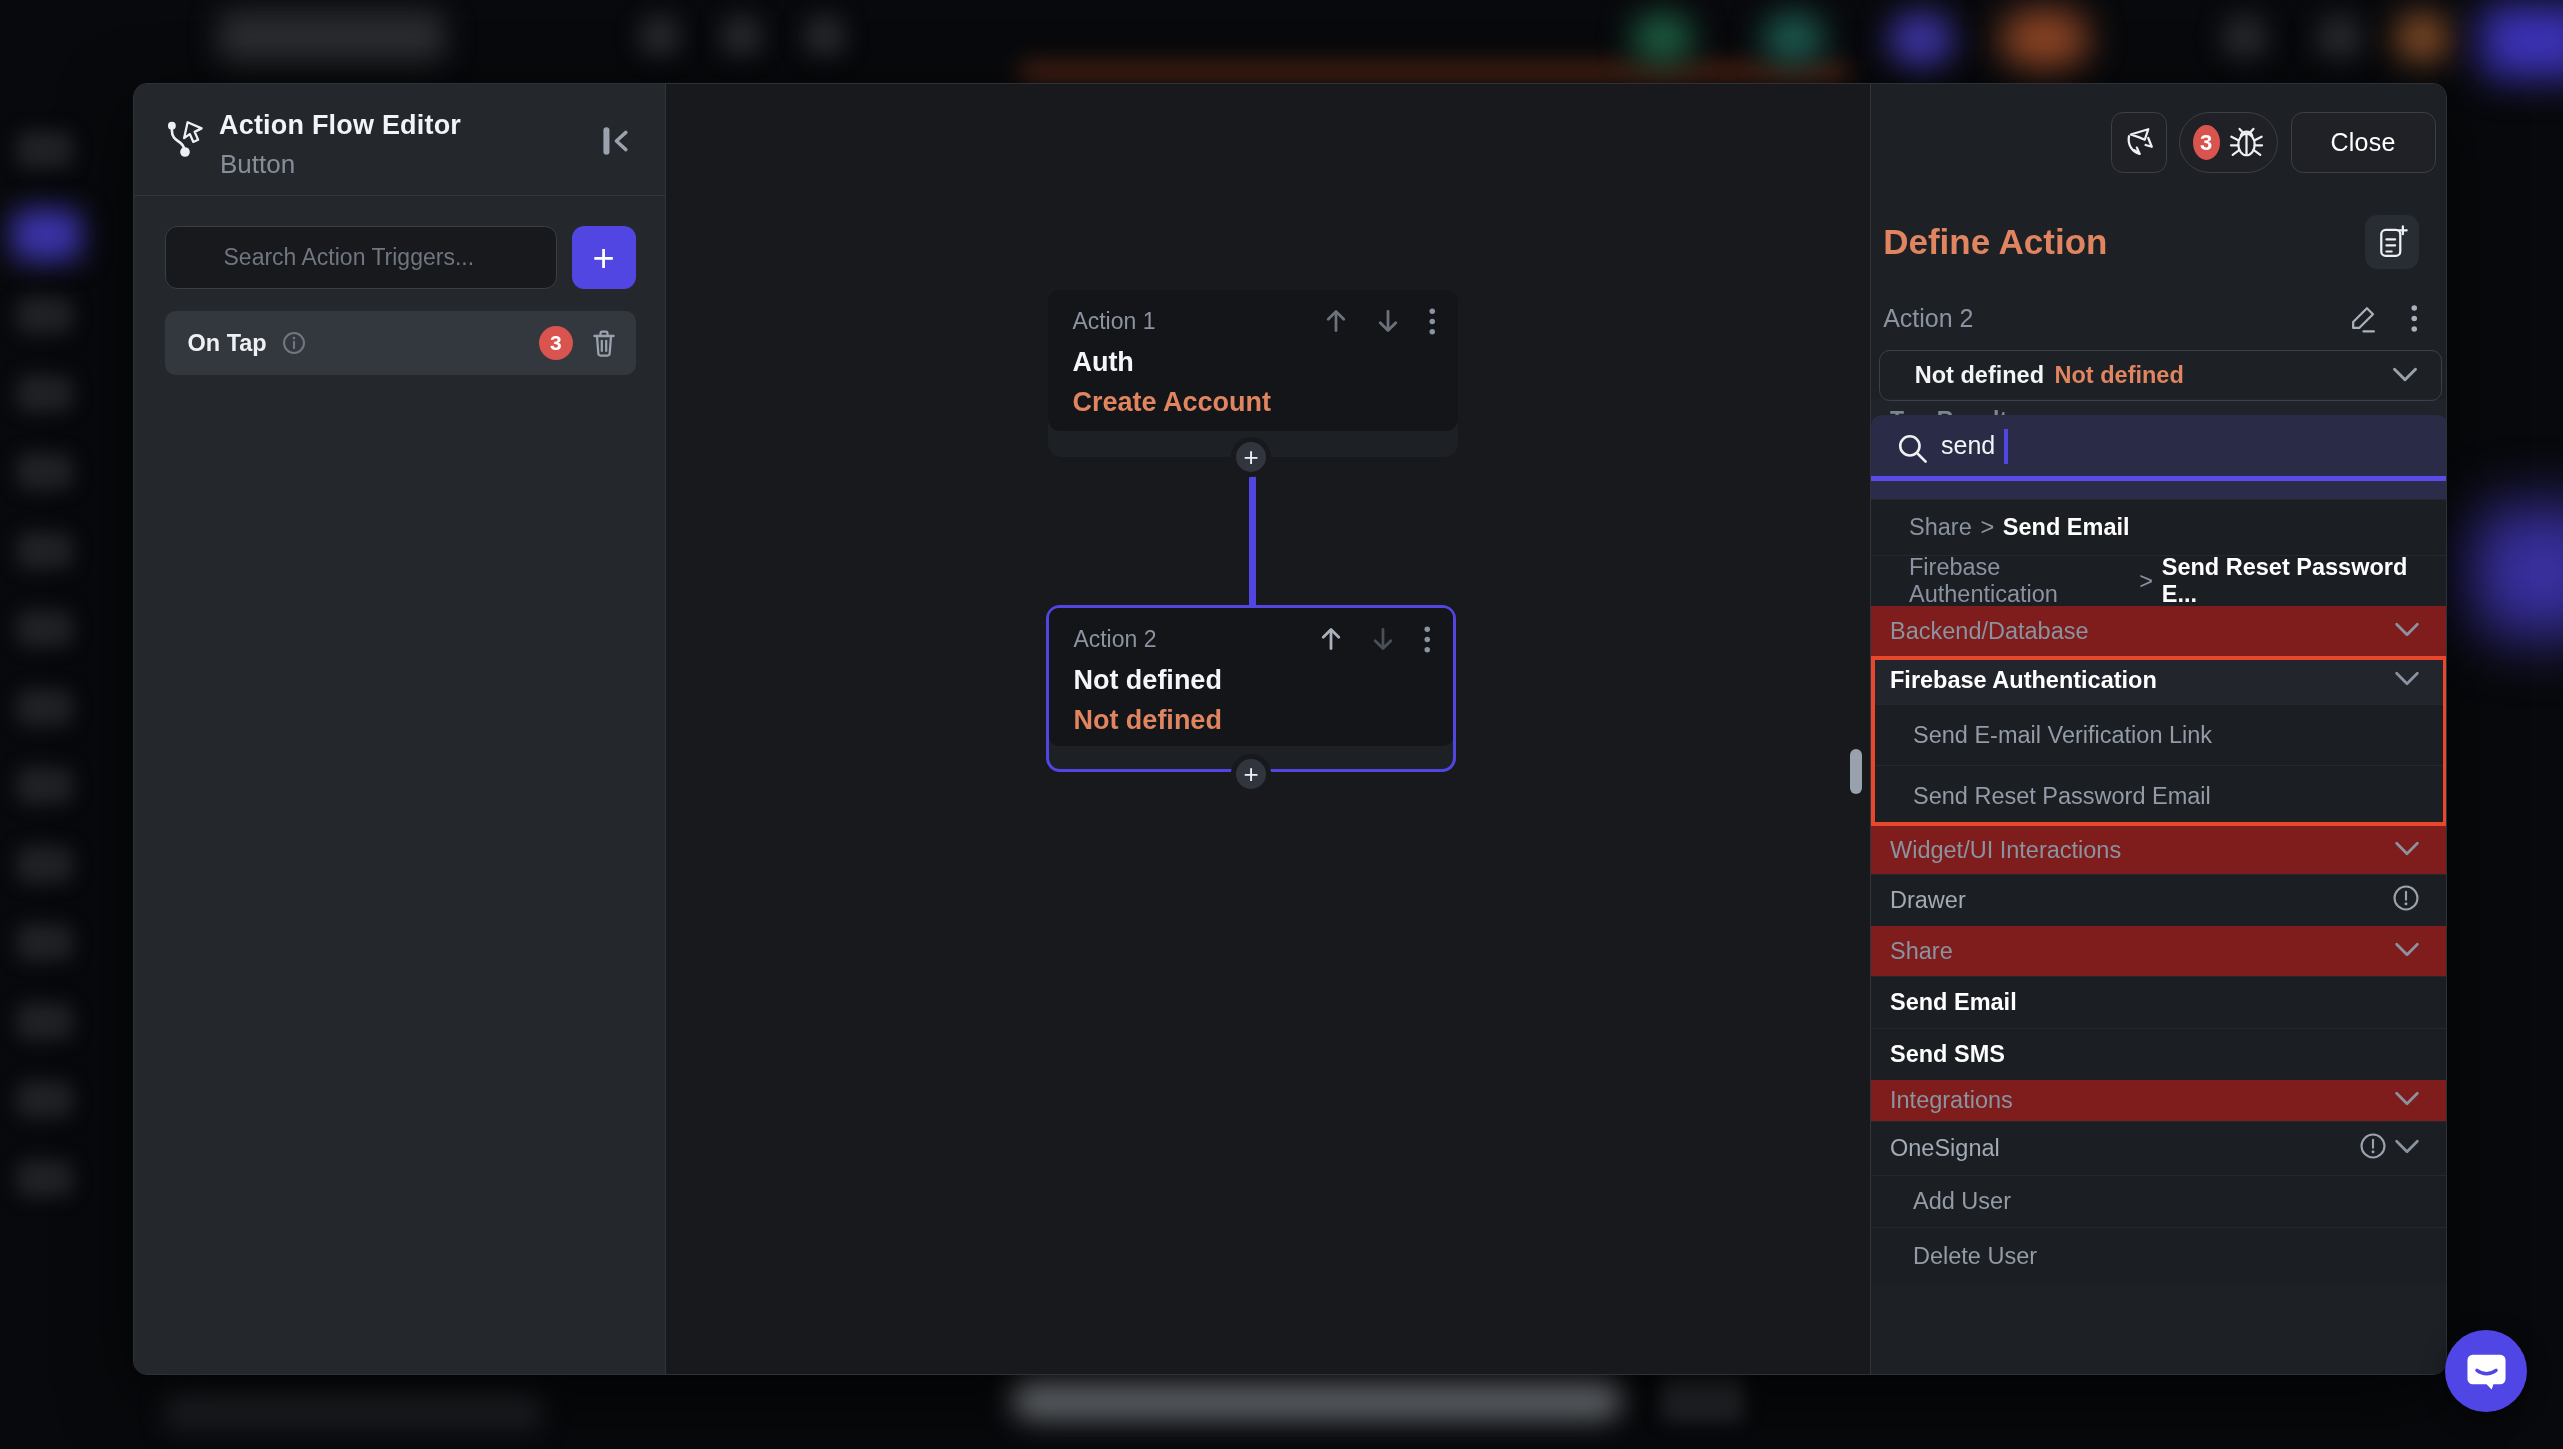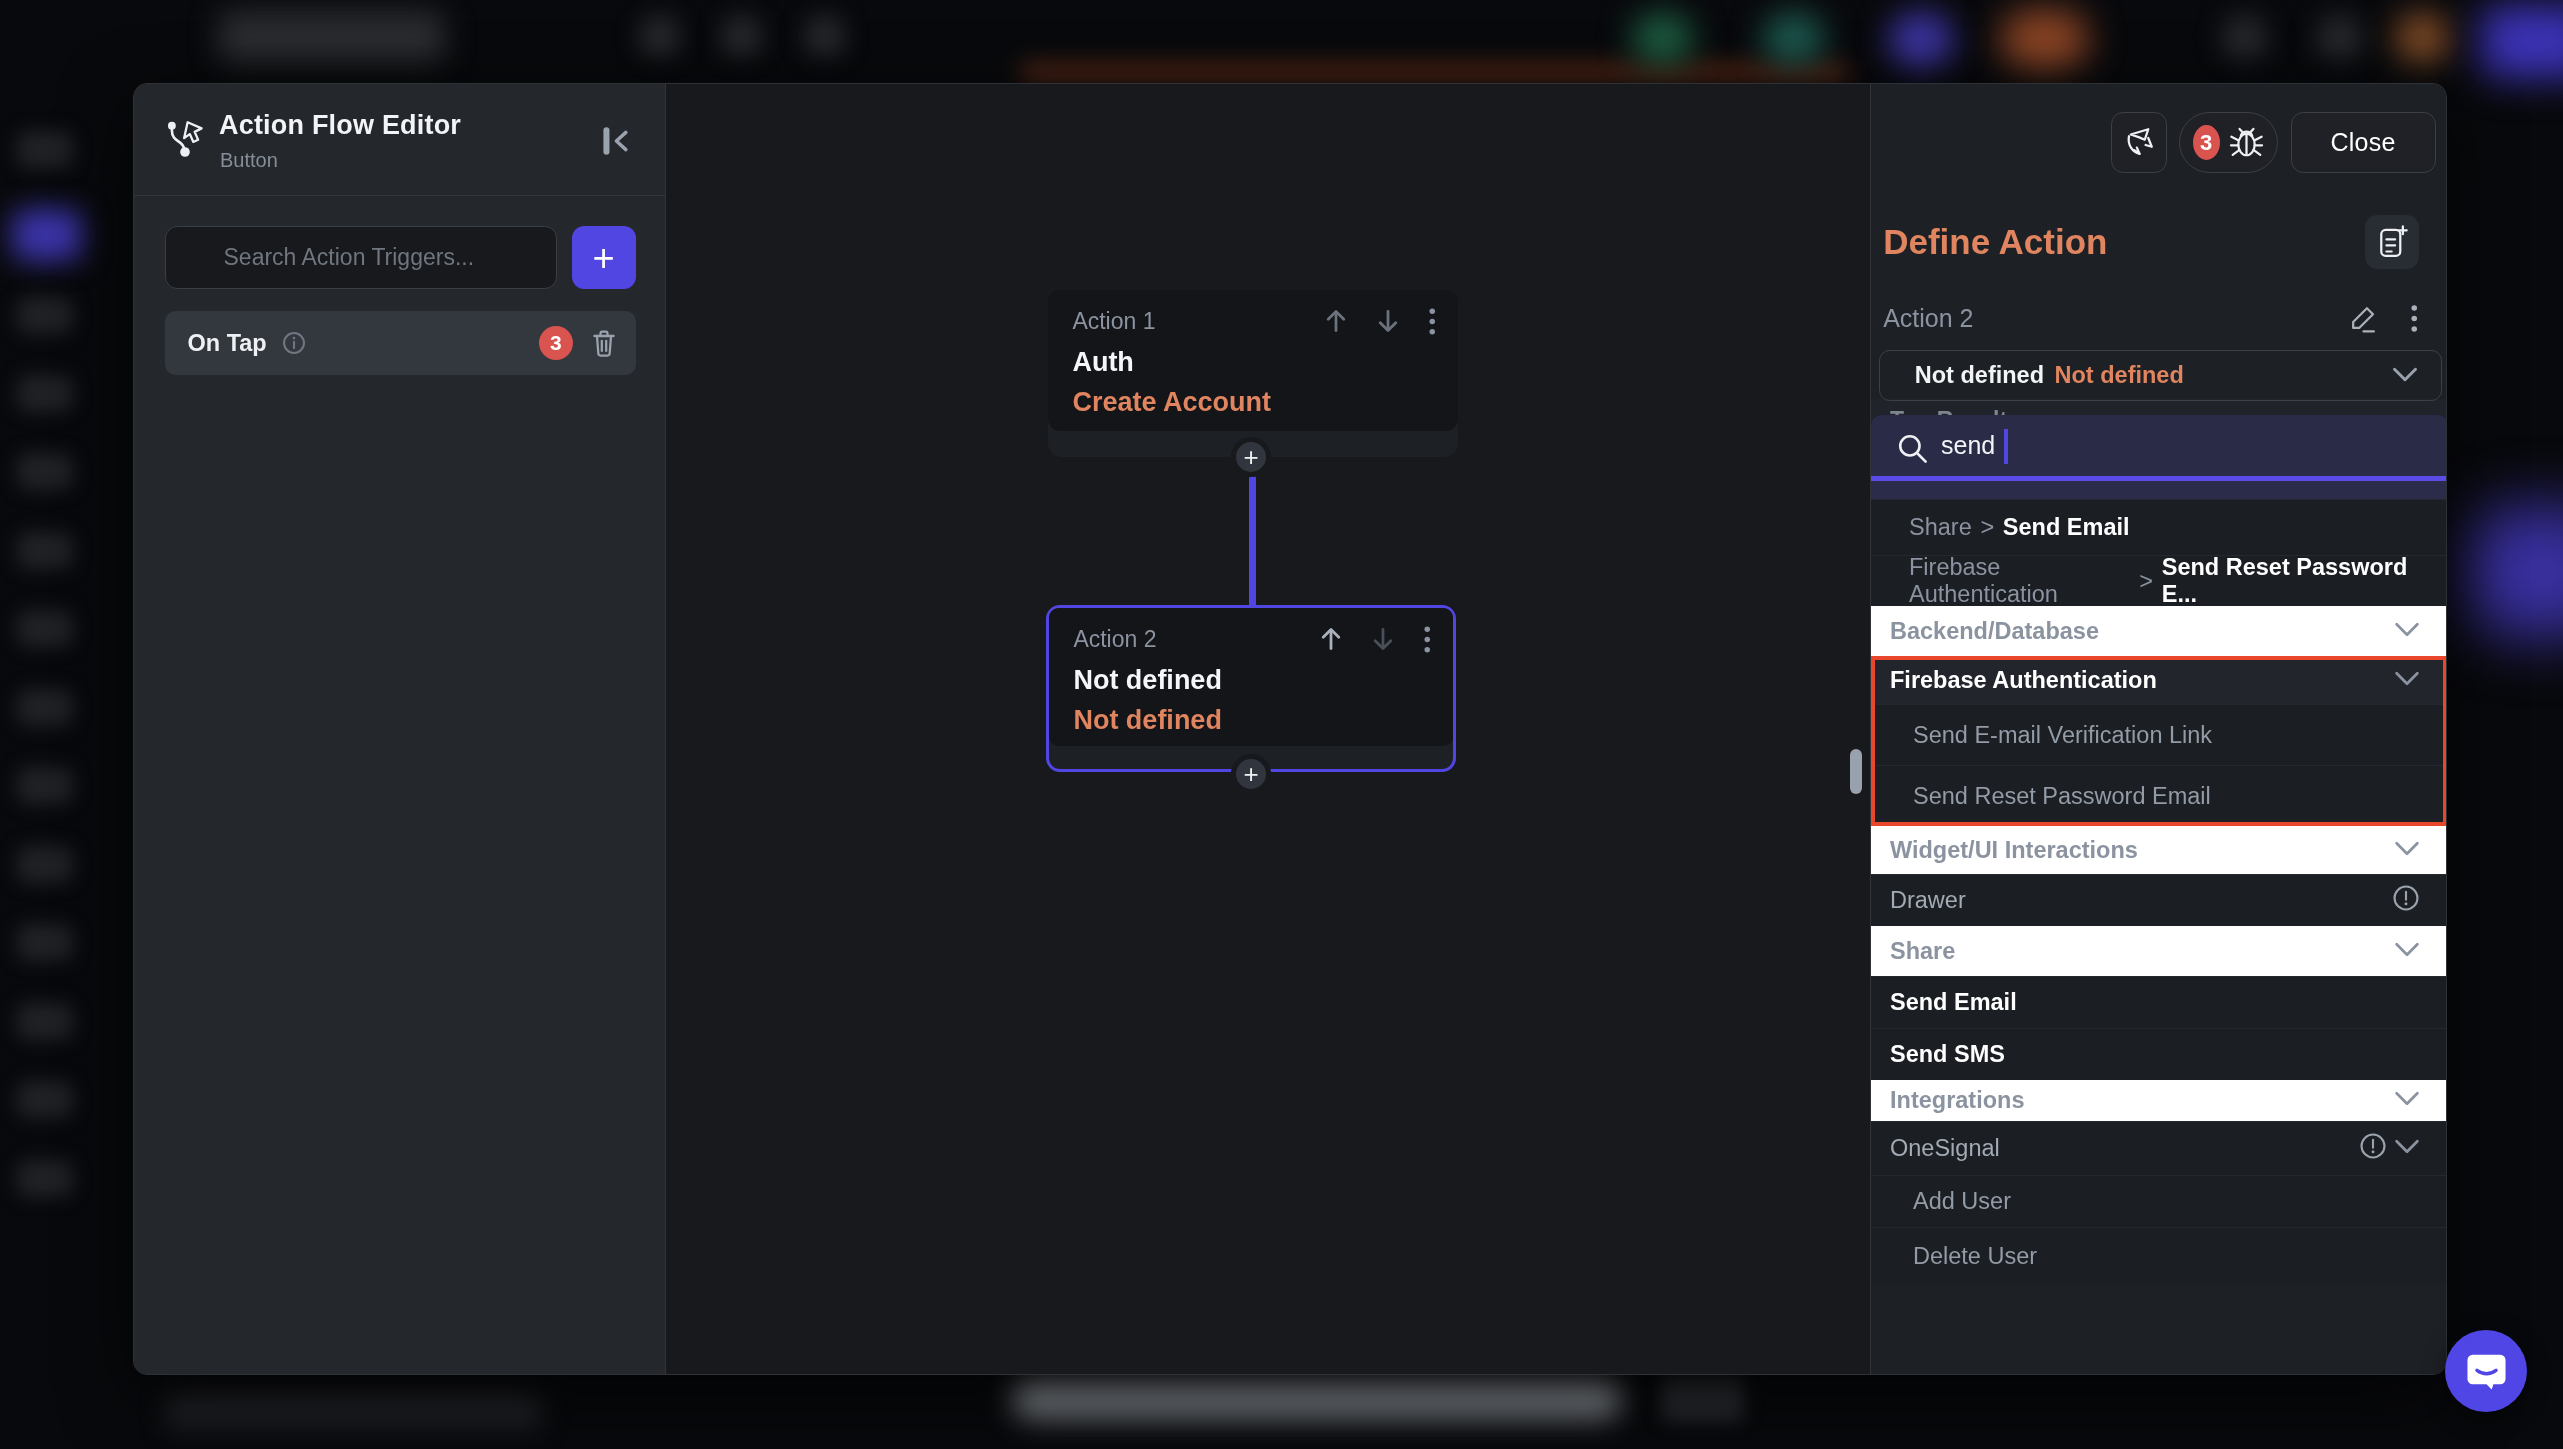--- a/index.html
+++ b/index.html
@@ -19,21 +19,21 @@
     background:#17191d; border:0.9px solid #2e3237; border-radius:14px;
     box-shadow:0 21px 70px rgba(0,0,0,.65);
     display:flex; overflow:hidden;
   }
 
   
   .left-panel { flex:none; width:532px; background:#24272c; border-right:0.9px solid #31353b; position:relative; }
   .lp-header { height:112px; border-bottom:0.9px solid #32363c; position:relative; }
   .lp-flow-icon { position:absolute; left:30px; top:33px; }
   .lp-title { position:absolute; left:85px; top:26px; font-size:27px; font-weight:bold; color:#f2f4f7; letter-spacing:0.2px; }
-  .lp-subtitle { position:absolute; left:86px; top:65px; font-size:20px; color:#868e99; }
+  .lp-subtitle { position:absolute; left:86px; top:65px; font-size:26px; color:#868e99; }
   .collapse-btn { position:absolute; right:31px; top:38px; width:38px; height:38px; display:flex; align-items:center; justify-content:center; cursor:pointer; }
 
   .lp-search-row { position:absolute; left:30.5px; top:142px; width:471px; height:63px; }
   .lp-search-input {
     position:absolute; left:0; top:0; width:392px; height:63px;
     background:#17191d; border:1.3px solid #3a3f46; border-radius:12.2px;
     color:#a3a3a3; font-size:23px; padding:0 17.4px 0 58px; outline:none;
     font-family:"Liberation Sans", sans-serif;
   }
   .lp-search-input::placeholder { color:#6f7680; }
@@ -115,21 +115,21 @@
     position:absolute; left:70px; top:0; width:349px; height:61px; background:transparent; border:none; outline:none;
     color:#f2f4f6; font-size:25px; font-family:"Liberation Sans", sans-serif; caret-color:#5246e3;
   }
   .rp-caret { position:absolute; left:133px; top:14px; width:3.5px; height:35px; background:#5246e3; }
 
   .rp-list { flex:1; display:flex; flex-direction:column; overflow:hidden; }
   .row { flex:none; display:flex; align-items:center; padding:0 26px 0 19px; background:#1b1e23; border-top:0.9px solid #25292f; font-size:23.5px; color:#a2aab4; cursor:pointer; }
   .row .grow { flex:1; }
   .row-cat { color:#8b93a0; }
   .row-name { color:#fff; font-weight:bold; }
-  .row.hdr { background:#ffffff; color:#8b93a0; font-weight:bold; border-top:none; }
+  .row.hdr { background:#7f1d1d; color:#8b93a0; font-weight:normal; border-top:none; }
   .row.group-hdr { background:#22262c; color:#fff; font-weight:bold; border-top:none; }
   .row.sel { background:#2b2c49; border-top:none; padding-left:38px; }
   .row.result { padding-left:38px; }
   .row.sub { padding-left:42px; color:#939ba6; }
   .row.boldw { color:#fff; font-weight:bold; }
   .row.toprez { background:#202329; color:#7d8590; font-weight:bold; font-size:23px; border-top:none; }
   .red-group { position:relative; flex:none; display:flex; flex-direction:column; }
   .red-group::after { content:""; position:absolute; inset:0; border:4.4px solid #e8472b; pointer-events:none; z-index:2; }
   .icon-right { display:flex; align-items:center; gap:5.2px; }
 

